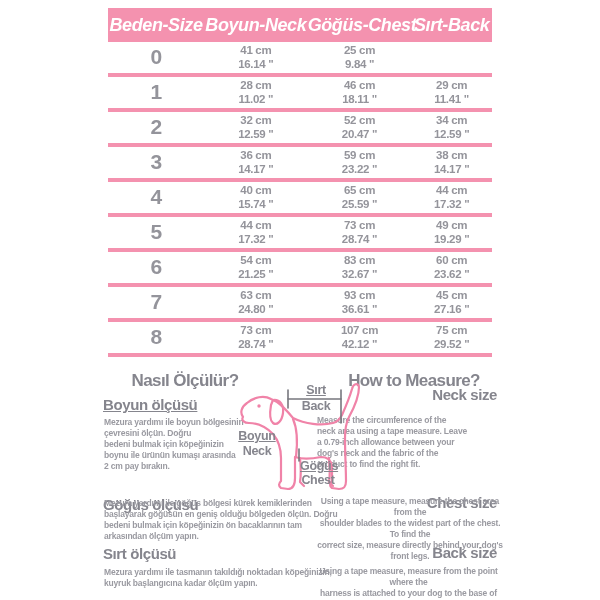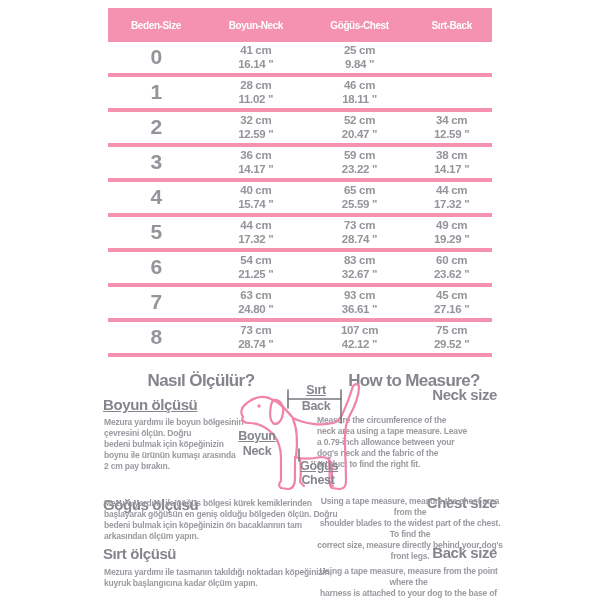--- a/index.html
+++ b/index.html
@@ -2,31 +2,31 @@
 <html><head>
 <meta charset="utf-8">
 <style>
   html,body{margin:0;padding:0;background:#fff;}
   .canvas{position:relative;width:600px;height:600px;background:#fff;
     font-family:"Liberation Sans",sans-serif;overflow:hidden;color:#94949b;}
 
   
   .size-table{position:absolute;left:108px;top:8px;width:384px;}
   .thead{display:grid;grid-template-columns:25% 27% 27% 21%;background:#F492AF;height:34px;align-items:center;}
-  .hcell{color:#fff;font-weight:bold;font-size:10px;text-align:center;letter-spacing:-0.4px;white-space:nowrap;}
+  .hcell{color:#fff;font-weight:bold;font-size:18px;text-align:center;letter-spacing:-0.4px;white-space:nowrap;font-style:italic;}
   .trow{display:grid;grid-template-columns:25% 27% 27% 21%;height:31px;border-bottom:4px solid #F492AF;background:#fff;}
   .size-cell{font-size:21px;font-weight:bold;color:#94949b;text-align:center;line-height:30px;letter-spacing:-0.5px;}
   .mcell{text-align:center;font-size:11.5px;font-weight:bold;color:#94949b;line-height:13.5px;padding-top:2px;letter-spacing:-0.3px;}
 
   
   .gtitle{position:absolute;font-size:17px;font-weight:bold;color:#85858d;letter-spacing:-0.6px;}
   .ghead{position:absolute;font-size:15px;font-weight:bold;color:#85858d;letter-spacing:-0.4px;}
   .gbody{position:absolute;font-size:8.5px;font-weight:bold;color:#9a9aa1;line-height:11px;
     white-space:pre-line;letter-spacing:-0.2px;}
-  .tr-title{left:116px;top:371px;width:170px;text-align:center;}
+  .tr-title{left:100px;top:371px;width:170px;text-align:center;}
   .en-title{left:328px;top:371px;width:172px;text-align:center;}
   .h-tr1{left:103px;top:396px;text-decoration:underline;}
   .b-tr1{left:104px;top:417px;}
   .h-tr2{left:103px;top:496px;}
   .b-tr2{left:104px;top:498px;}
   .h-tr3{left:103px;top:545px;}
   .b-tr3{left:104px;top:567px;}
   .h-en1{right:103px;top:386px;}
   .b-en1{right:103px;top:415px;width:180px;text-align:left;}
   .h-en2{right:103px;top:475px;text-align:center;margin-top:19px;}
@@ -71,20 +71,24 @@
         </div>
         <div class="trow">
           <div class="size-cell">1</div>
           <div class="mcell">
             <div>28 cm</div>
             <div>11.02 "</div>
           </div>
           <div class="mcell">
             <div>46 cm</div>
             <div>18.11 "</div>
+          </div>
+          <div class="mcell">
+            <div>29 cm</div>
+            <div>11.41 "</div>
           </div>
         </div>
         <div class="trow">
           <div class="size-cell">2</div>
           <div class="mcell">
             <div>32 cm</div>
             <div>12.59 "</div>
           </div>
           <div class="mcell">
             <div>52 cm</div>

